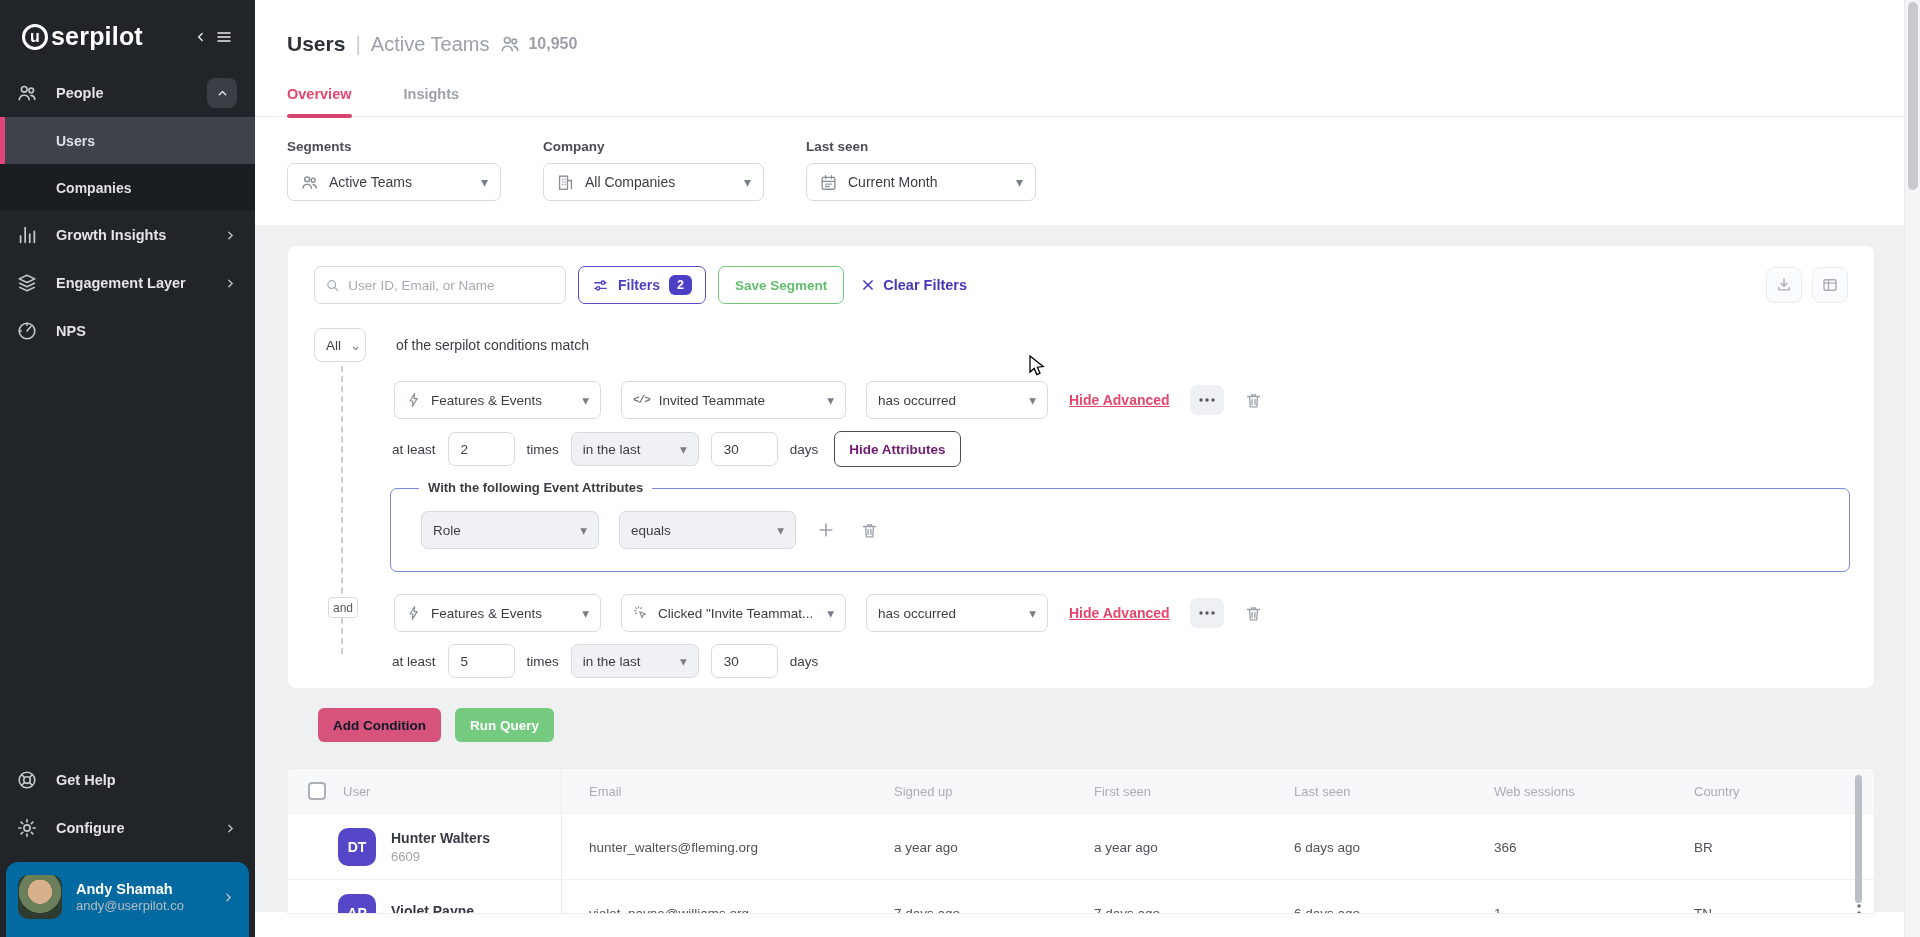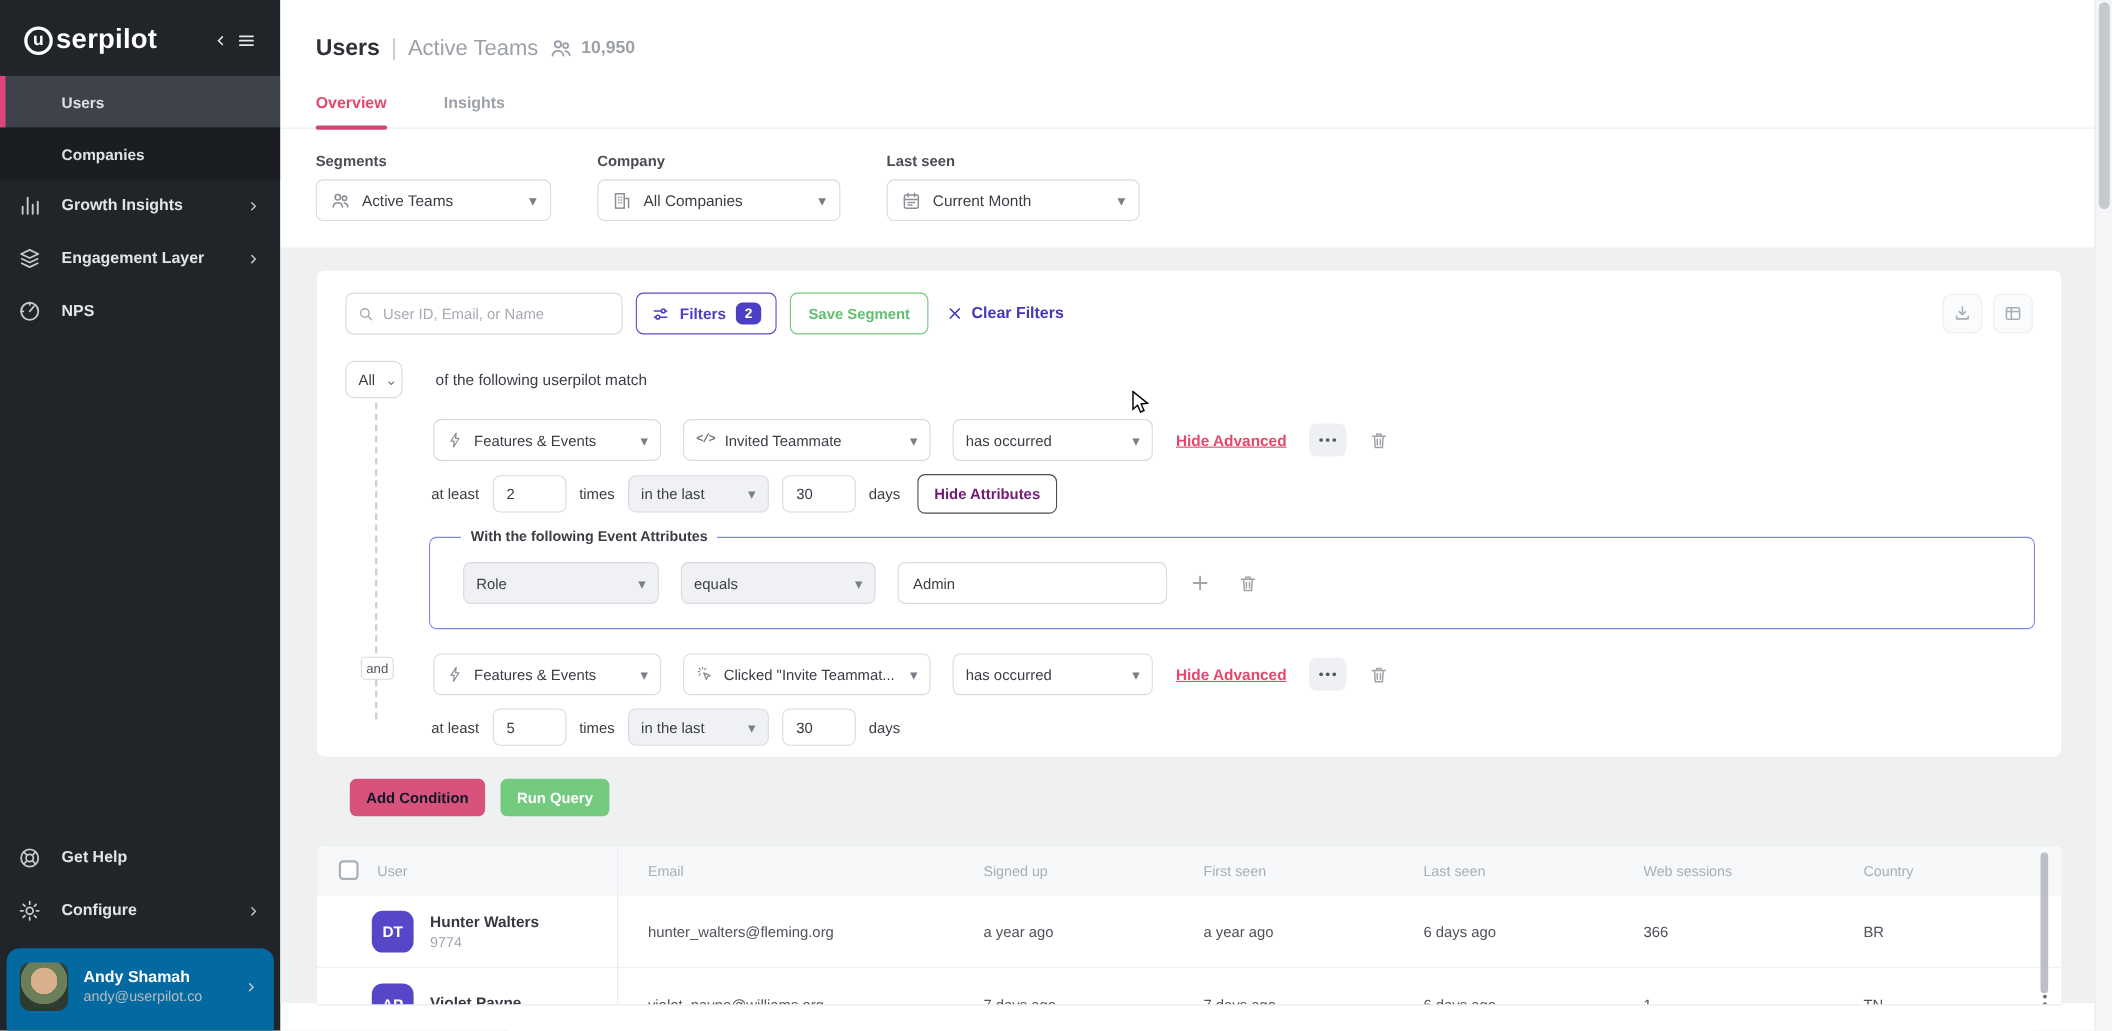--- a/index.html
+++ b/index.html
@@ -148,20 +148,37 @@
         <svg width="14" height="14" viewBox="0 0 24 24" fill="none" stroke="currentColor" stroke-width="2.4" stroke-linecap="round">
             <path d="M14 6l-6 6 6 6"></path>
           </svg>
         <svg width="18" height="16" viewBox="0 0 24 24" fill="none" stroke="currentColor" stroke-width="2.4" stroke-linecap="round">
             <path d="M3 6h18M3 12h18M3 18h18"></path>
           </svg>
       </div>
     </div>
 
     <nav class="nav">
+      <div class="nav-item">
+        <span class="ni-icon">
+          <svg viewBox="0 0 24 24" fill="none" stroke="currentColor" stroke-width="1.8" stroke-linecap="round">
+              <circle cx="9" cy="8" r="3.1"></circle>
+              <path d="M3.6 19.2c.4-3 2.6-4.8 5.4-4.8s5 1.8 5.4 4.8"></path>
+              <circle cx="16.6" cy="9.2" r="2.5"></circle>
+              <path d="M16.4 14.6c2.3.4 3.9 2 4.2 4.4"></path>
+            </svg>
+        </span>
+        <span>People</span>
+        <span class="grow"></span>
+        <span class="chev-btn">
+          <svg width="13" height="13" viewBox="0 0 24 24" fill="none" stroke="currentColor" stroke-width="2.6" stroke-linecap="round">
+              <path d="M6 14.5l6-6 6 6"></path>
+            </svg>
+        </span>
+      </div>
       <div class="sub-item active">
         <span class="active-bar"></span>
         <span>Users</span>
       </div>
       <div class="sub-item dim">
         <span>Companies</span>
       </div>
       <div class="nav-item">
         <span class="ni-icon">
           <svg viewBox="0 0 24 24" fill="none" stroke="currentColor" stroke-width="1.9" stroke-linecap="round">
@@ -346,21 +363,21 @@
                 </svg>
             </div>
           </div>
         </div>
 
         <div class="match-row">
           <div class="dd dd-all">
             <span>All</span>
             <span class="caret">⌄</span>
           </div>
-          <span class="match-text">of the following userpilot match</span>
+          <span class="match-text">of the serpilot conditions match</span>
         </div>
 
         <div class="dashline"></div>
 
         <div class="cond-row" style="top:135px;">
           <div class="dd cond-dd w-cat">
             <svg class="lead" viewBox="0 0 24 24" fill="none" stroke="currentColor" stroke-width="1.7" stroke-linejoin="round">
                 <path d="M13 2.5L6 13.5h4.4L9.5 21.5l7.3-11.6h-4.6z"></path>
               </svg>
             <span class="ellip">Features &amp; Events</span>
@@ -408,21 +425,20 @@
           <span class="attr-legend">With the following Event Attributes</span>
           <div class="attr-row">
             <div class="dd dd-gray w-field" style="height:38px;">
               <span>Role</span>
               <span class="caret">▾</span>
             </div>
             <div class="dd dd-gray w-equals" style="height:38px;">
               <span>equals</span>
               <span class="caret">▾</span>
             </div>
-            <input class="attr-input" type="text" value="Admin" style="">
             <span class="icon-plus">
               <svg viewBox="0 0 24 24" fill="none" stroke="currentColor" stroke-width="2" stroke-linecap="round">
                   <path d="M12 5v14M5 12h14"></path>
                 </svg>
             </span>
             <span class="icon-trash" style="margin-left:4px;">
               <svg viewBox="0 0 24 24" fill="none" stroke="currentColor" stroke-width="1.7" stroke-linecap="round">
                   <path d="M4.5 7h15M9.5 7V4.8h5V7M7 7l.9 13h8.2L17 7"></path>
                   <path d="M10.2 10.5v6.5M13.8 10.5v6.5"></path>
                 </svg>
@@ -499,21 +515,21 @@
           <div class="cell">Web sessions</div>
           <div class="cell">Country</div>
           <div class="cell"></div>
         </div>
 
         <div class="t-row t-body-row">
           <div class="cell cell-user">
             <span class="avatar">DT</span>
             <span>
               <div class="u-name">Hunter Walters</div>
-              <div class="u-id">9774</div>
+              <div class="u-id">6609</div>
             </span>
           </div>
           <div class="cell">hunter_walters@fleming.org</div>
           <div class="cell">a year ago</div>
           <div class="cell">a year ago</div>
           <div class="cell">6 days ago</div>
           <div class="cell">366</div>
           <div class="cell">BR</div>
           <div class="cell cell-actions">
             <svg width="4" height="18" viewBox="0 0 4 18" fill="currentColor">

